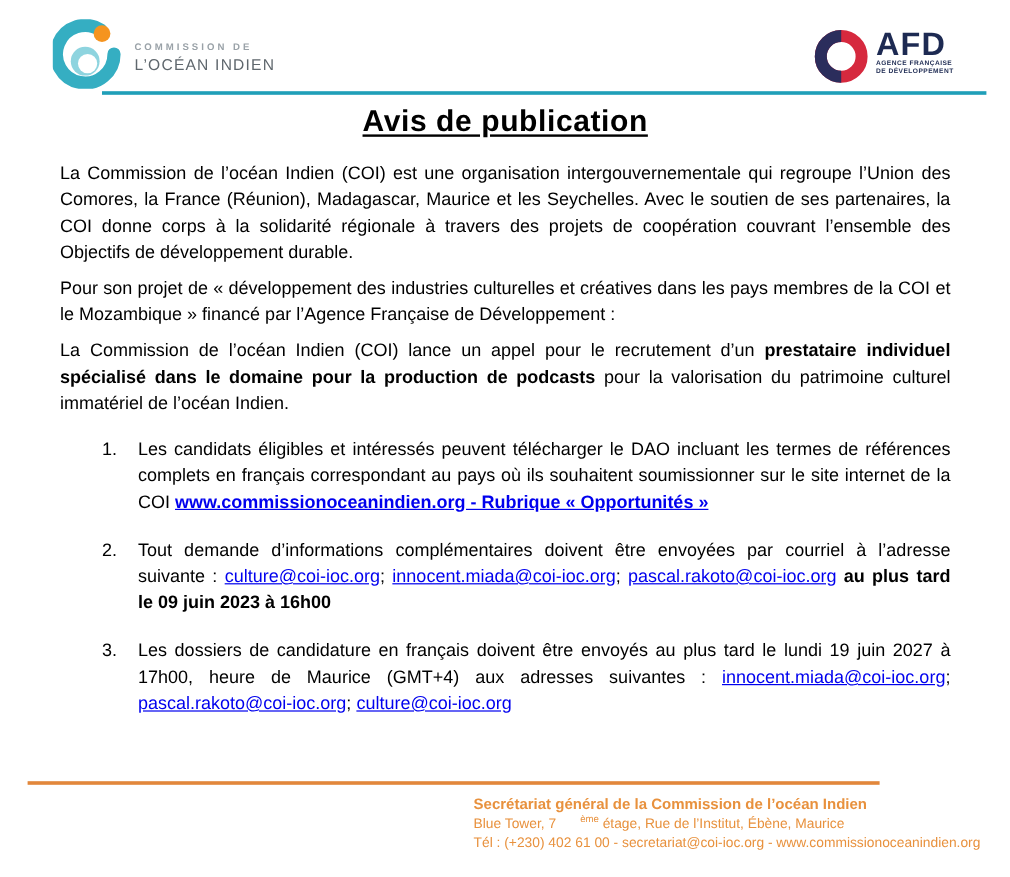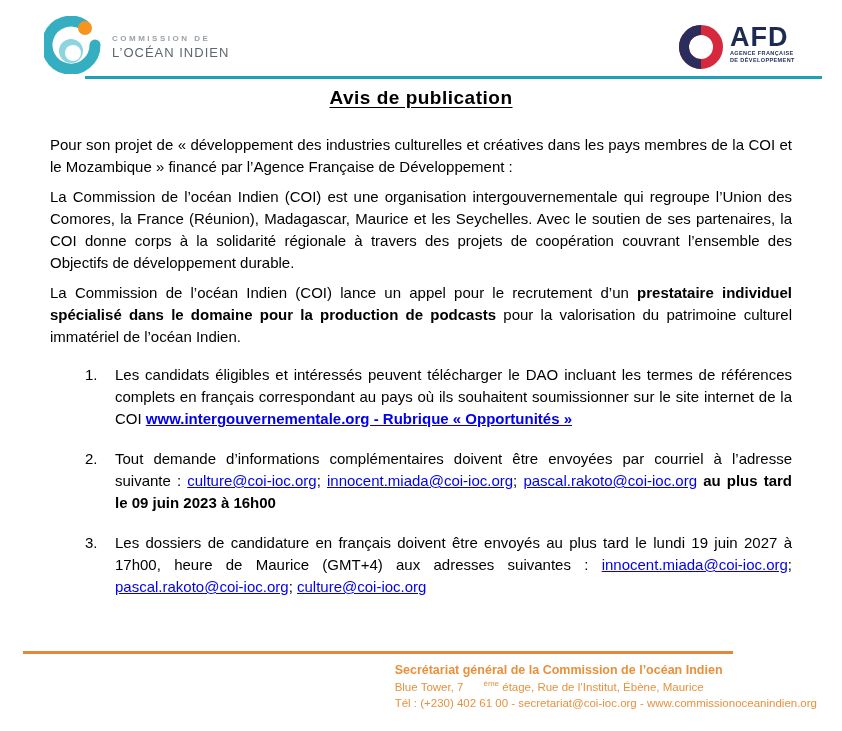--- a/index.html
+++ b/index.html
@@ -20,21 +20,21 @@
   .coi-text .coi-line2 { font-size: 13px; letter-spacing: 1px; color: #5f676d; margin-top: 2px; }
   .afd-logo { position: absolute; top: 24px; left: 678px; display: flex; align-items: flex-start; gap: 6px; }
   .afd-right { display: flex; flex-direction: column; }
   .afd-acronym { font-size: 27px; font-weight: bold; color: #1d2a52; line-height: 26px; letter-spacing: 1px; }
   .afd-sub { font-size: 5.5px; font-weight: bold; color: #1d2a52; letter-spacing: 0.4px; line-height: 7px; }
   .header-rule { position: absolute; top: 76px; left: 85px; width: 737px; height: 3px; background: #1f9fb8; }
 
   
   .doc-title {
     position: absolute; top: 87px; left: 0; width: 100%;
-    text-align: center; font-size: 19px; font-weight: bold;
+    text-align: center; font-size: 25px; font-weight: bold;
     text-decoration: underline; text-underline-offset: 3px;
     letter-spacing: 0.5px;
   }
 
   
   .content { position: absolute; top: 134px; left: 50px; width: 742px; font-size: 15px; line-height: 22px; }
   .para { text-align: justify; margin-bottom: 8px; }
   .para.last { margin-bottom: 16px; }
   ol.doc-list { list-style: none; margin-top: 2px; margin-left: 35px; }
   ol.doc-list li { position: relative; padding-left: 30px; margin-bottom: 18px; text-align: justify; }
@@ -82,28 +82,28 @@
       <span class="afd-sub">AGENCE FRANÇAISE</span>
       <span class="afd-sub">DE DÉVELOPPEMENT</span>
     </span>
   </div>
 
   <div class="header-rule"></div>
 
   <div class="doc-title">Avis de publication</div>
 
   <div class="content">
+    <p class="para"><span>La Commission de l’océan Indien (COI) est une organisation intergouvernementale qui regroupe l’Union des Comores, la France (Réunion), Madagascar, Maurice et les Seychelles. Avec le soutien de ses partenaires, la COI donne corps à la solidarité régionale à travers des projets de coopération couvrant l’ensemble des Objectifs de développement durable.</span></p>
     <p class="para"><span>Pour son projet de « développement des industries culturelles et créatives dans les pays membres de la COI et le Mozambique » financé par l’Agence Française de Développement :</span></p>
-    <p class="para"><span>La Commission de l’océan Indien (COI) est une organisation intergouvernementale qui regroupe l’Union des Comores, la France (Réunion), Madagascar, Maurice et les Seychelles. Avec le soutien de ses partenaires, la COI donne corps à la solidarité régionale à travers des projets de coopération couvrant l’ensemble des Objectifs de développement durable.</span></p>
     <p class="para last"><span>La Commission de l’océan Indien (COI) lance un appel pour le recrutement d’un </span><strong>prestataire individuel spécialisé dans le domaine pour la production de podcasts</strong><span> pour la valorisation du patrimoine culturel immatériel de l’océan Indien.</span></p>
 
     <ol class="doc-list">
       <li>
         <span class="num">1.</span>
-        <span><span>Les candidats éligibles et intéressés peuvent télécharger le DAO incluant les termes de références complets en français correspondant au pays où ils souhaitent soumissionner sur le site internet de la COI </span><a class="link bold" href="#">www.intergouvernementale.org - Rubrique « Opportunités »</a></span>
+        <span><span>Les candidats éligibles et intéressés peuvent télécharger le DAO incluant les termes de références complets en français correspondant au pays où ils souhaitent soumissionner sur le site internet de la COI </span><a class="link bold" href="#">www.commissionoceanindien.org - Rubrique « Opportunités »</a></span>
       </li>
       <li>
         <span class="num">2.</span>
         <span><span>Tout demande d’informations complémentaires doivent être envoyées par courriel à l’adresse suivante : </span><a class="link" href="#">culture@coi-ioc.org</a><span>; </span><a class="link" href="#">innocent.miada@coi-ioc.org</a><span>; </span><a class="link" href="#">pascal.rakoto@coi-ioc.org</a><span> </span><strong>au plus tard le 09 juin 2023 à 16h00</strong></span>
       </li>
       <li>
         <span class="num">3.</span>
         <span><span>Les dossiers de candidature en français doivent être envoyés au plus tard le lundi 19 juin 2027 à 17h00, heure de Maurice (GMT+4) aux adresses suivantes : </span><a class="link" href="#">innocent.miada@coi-ioc.org</a><span>; </span><a class="link" href="#">pascal.rakoto@coi-ioc.org</a><span>; </span><a class="link" href="#">culture@coi-ioc.org</a></span>
       </li>
     </ol>

